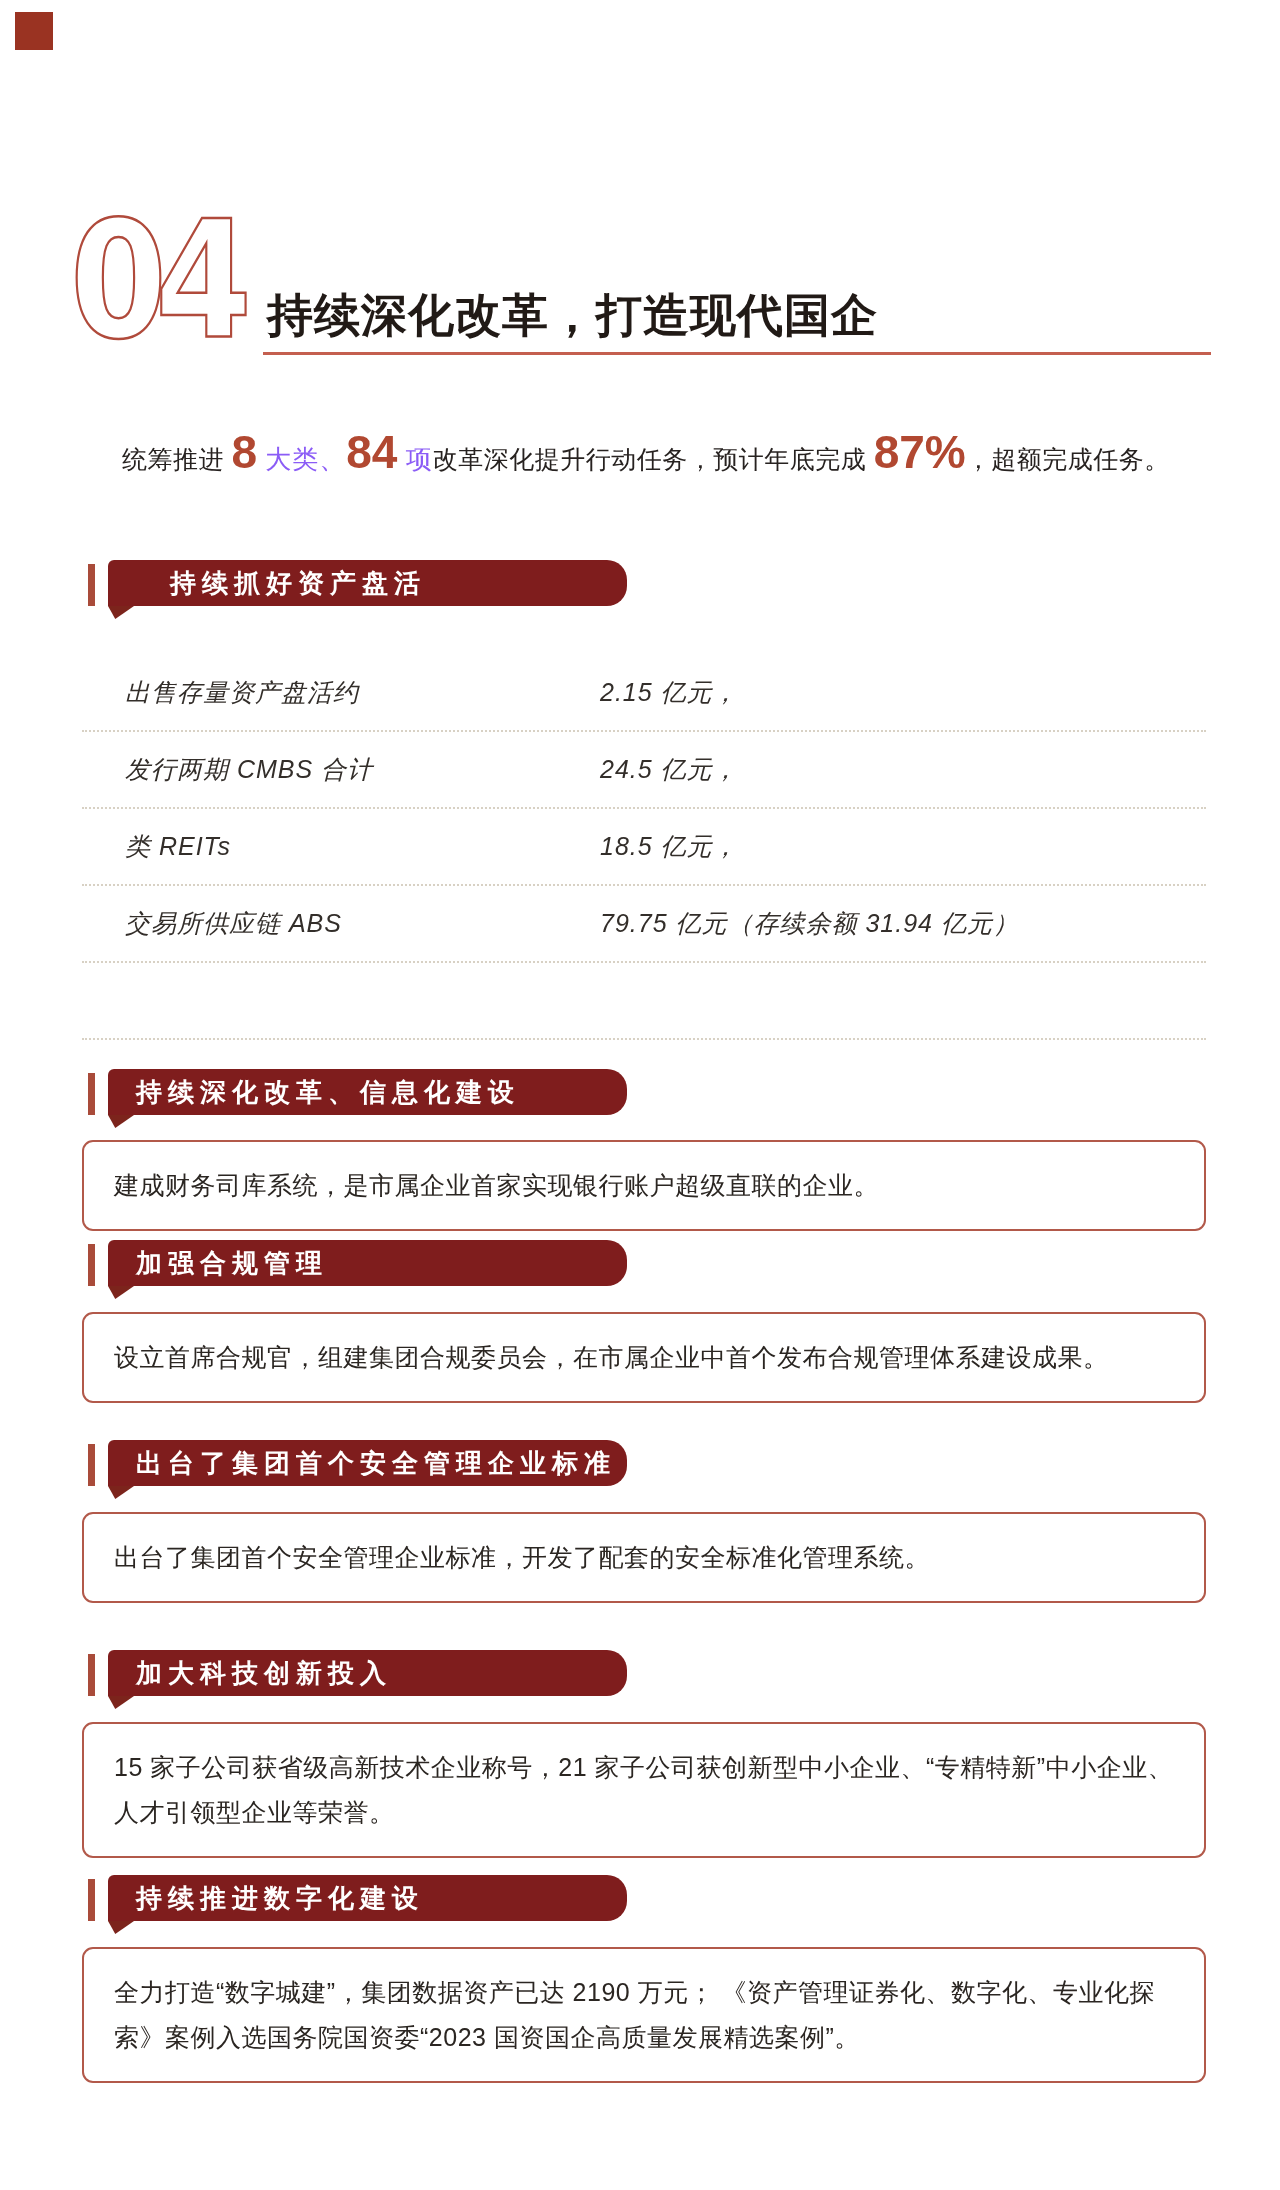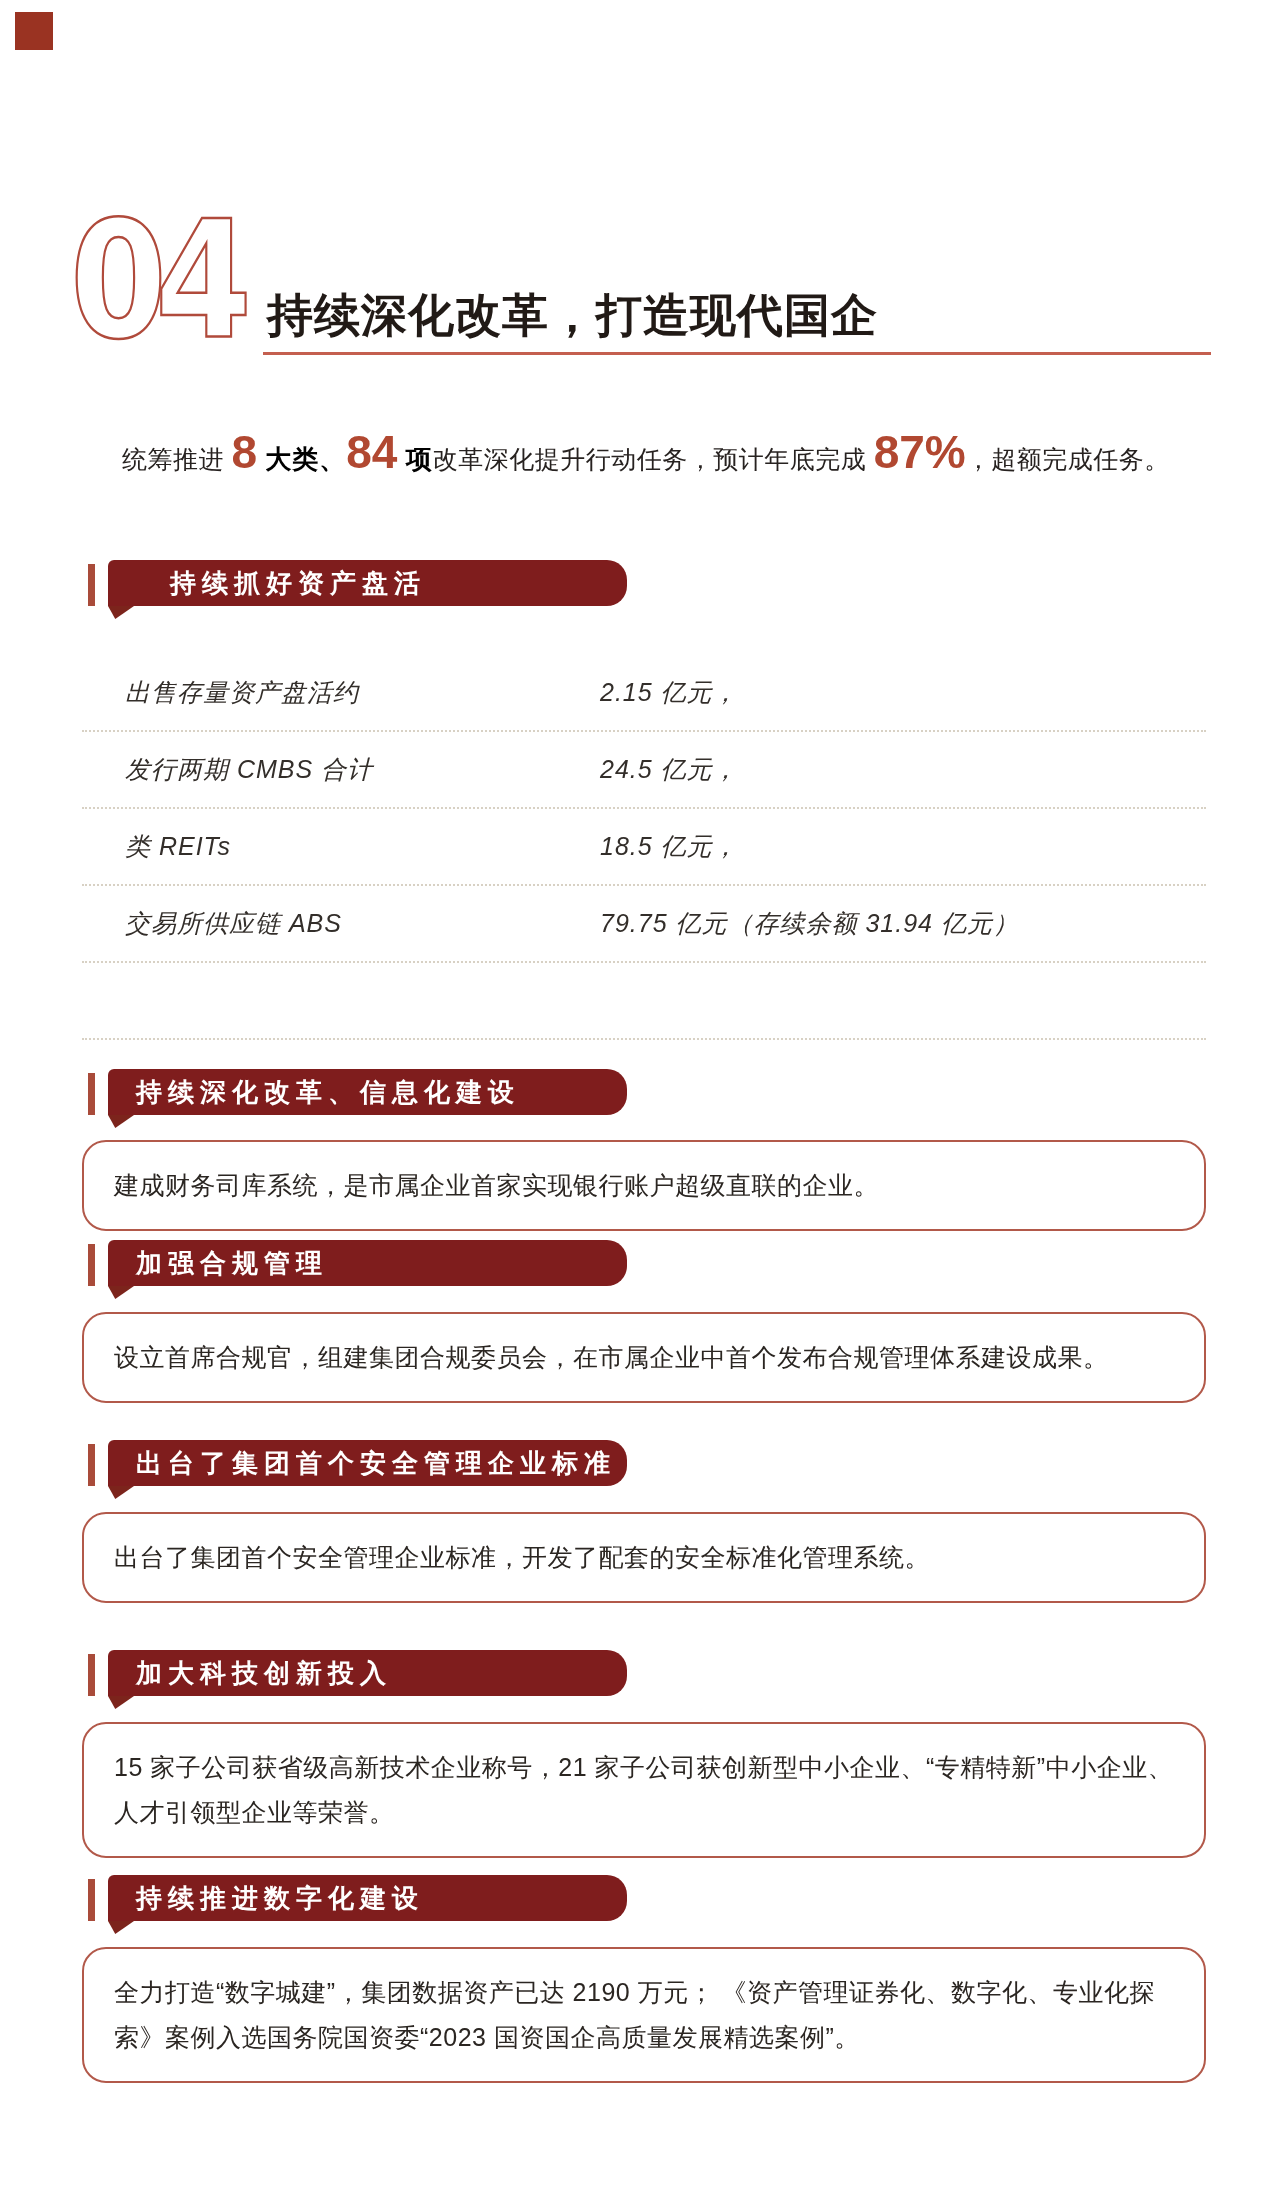--- a/index.html
+++ b/index.html
@@ -33,21 +33,21 @@
   }
   .title-underline{left:263px;top:352px;width:948px;height:3px;background:#c45f4f;}
 
   
   .summary{
     left:122px;top:424px;width:1120px;margin:0;
     font-size:25px;color:#272220;line-height:56px;
     letter-spacing:0.5px;white-space:nowrap;
   }
   .summary .num{font-size:46px;font-weight:bold;color:#b14831;letter-spacing:0;}
-  .summary .ru{font-size:26px;font-weight:bold;color:#000000;letter-spacing:1px;}
+  .summary .ru{font-size:26px;font-weight:normal;color:#8b5cf6;letter-spacing:1px;}
 
   
   .sec{left:88px;width:620px;height:62px;}
   .sec .vbar{position:absolute;left:0;top:4px;width:7px;height:42px;background:#a94b3a;}
   .sec .banner{
     position:absolute;left:20px;top:0;
     width:519px;height:46px;box-sizing:border-box;
     background:#7f1d1d;border-radius:6px 20px 20px 0;
     color:#ffffff;font-size:26px;font-weight:bold;
     letter-spacing:6px;line-height:46px;padding-left:28px;
@@ -68,21 +68,21 @@
     border-bottom:2px dotted #d8d1c4;
     padding-left:43px;
     font-size:25px;color:#332e2a;letter-spacing:1px;font-style:italic;
   }
   .tlabel{width:475px;flex:none;}
   .tvalue{flex:1;}
 
   
   .nbox{
     left:82px;width:1124px;box-sizing:border-box;
-    border:2px solid #b2594a;border-radius:24px;
+    border:2px solid #b2594a;border-radius:11px;
     padding:21px 30px;
     font-size:25px;line-height:45px;color:#2b2622;letter-spacing:0.5px;
   }
   .nbox p{margin:0;}
 </style>
 </head>
 <body>
 
 <div class="abs corner"></div>
 

